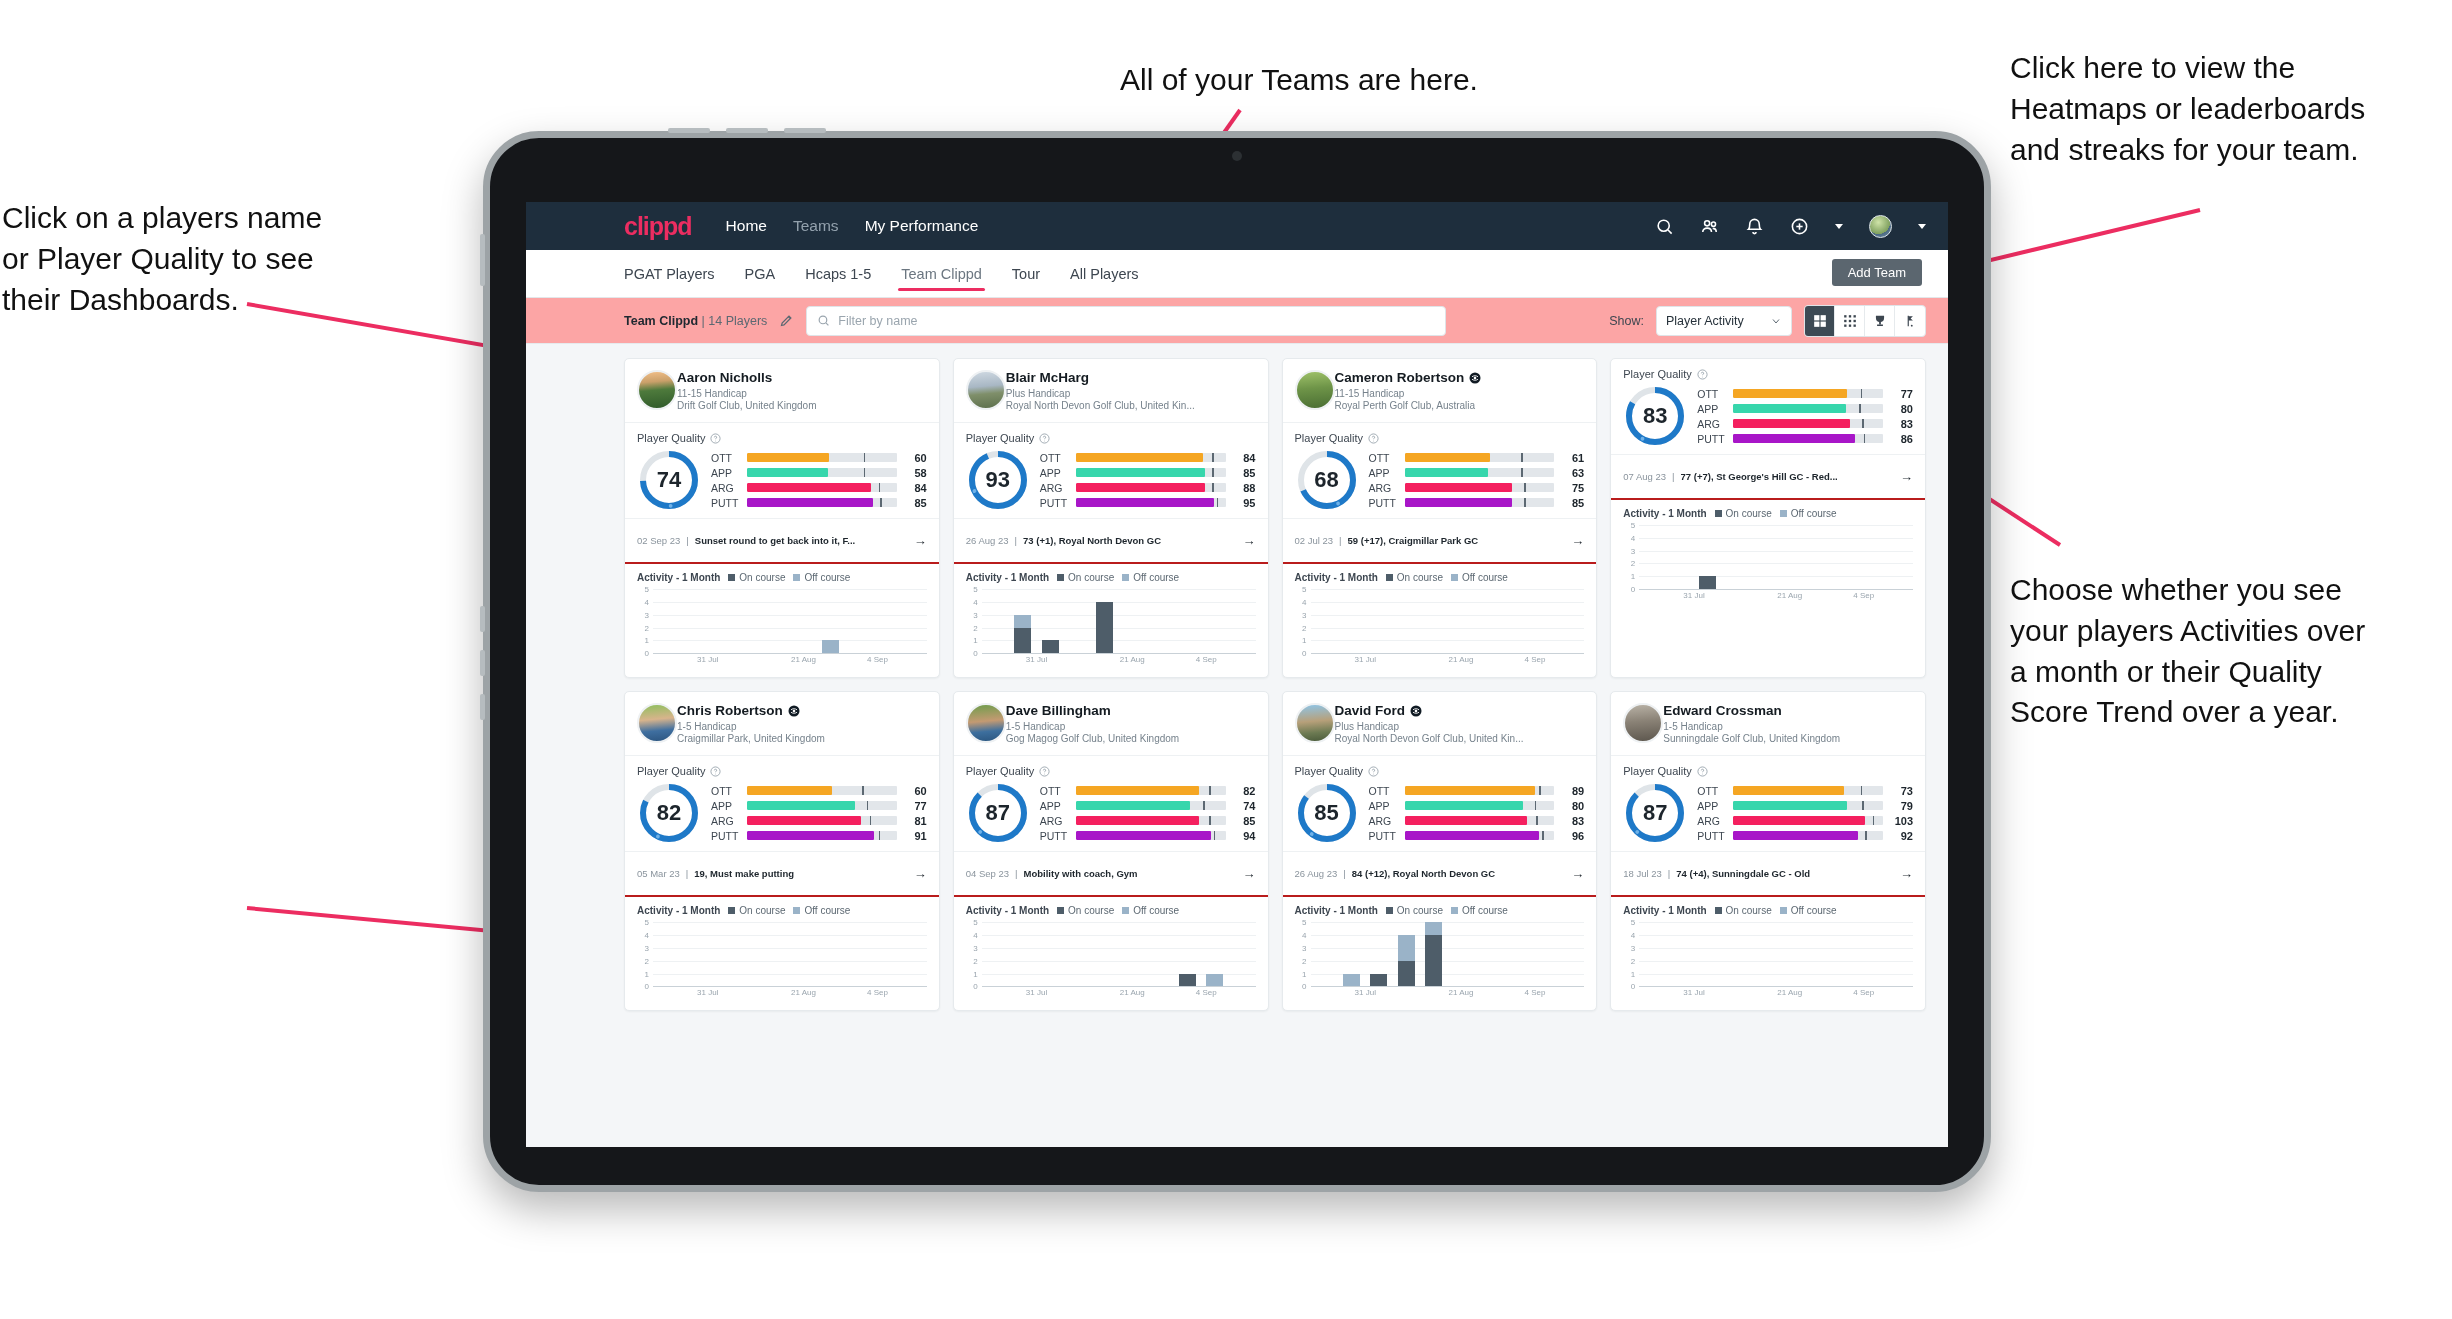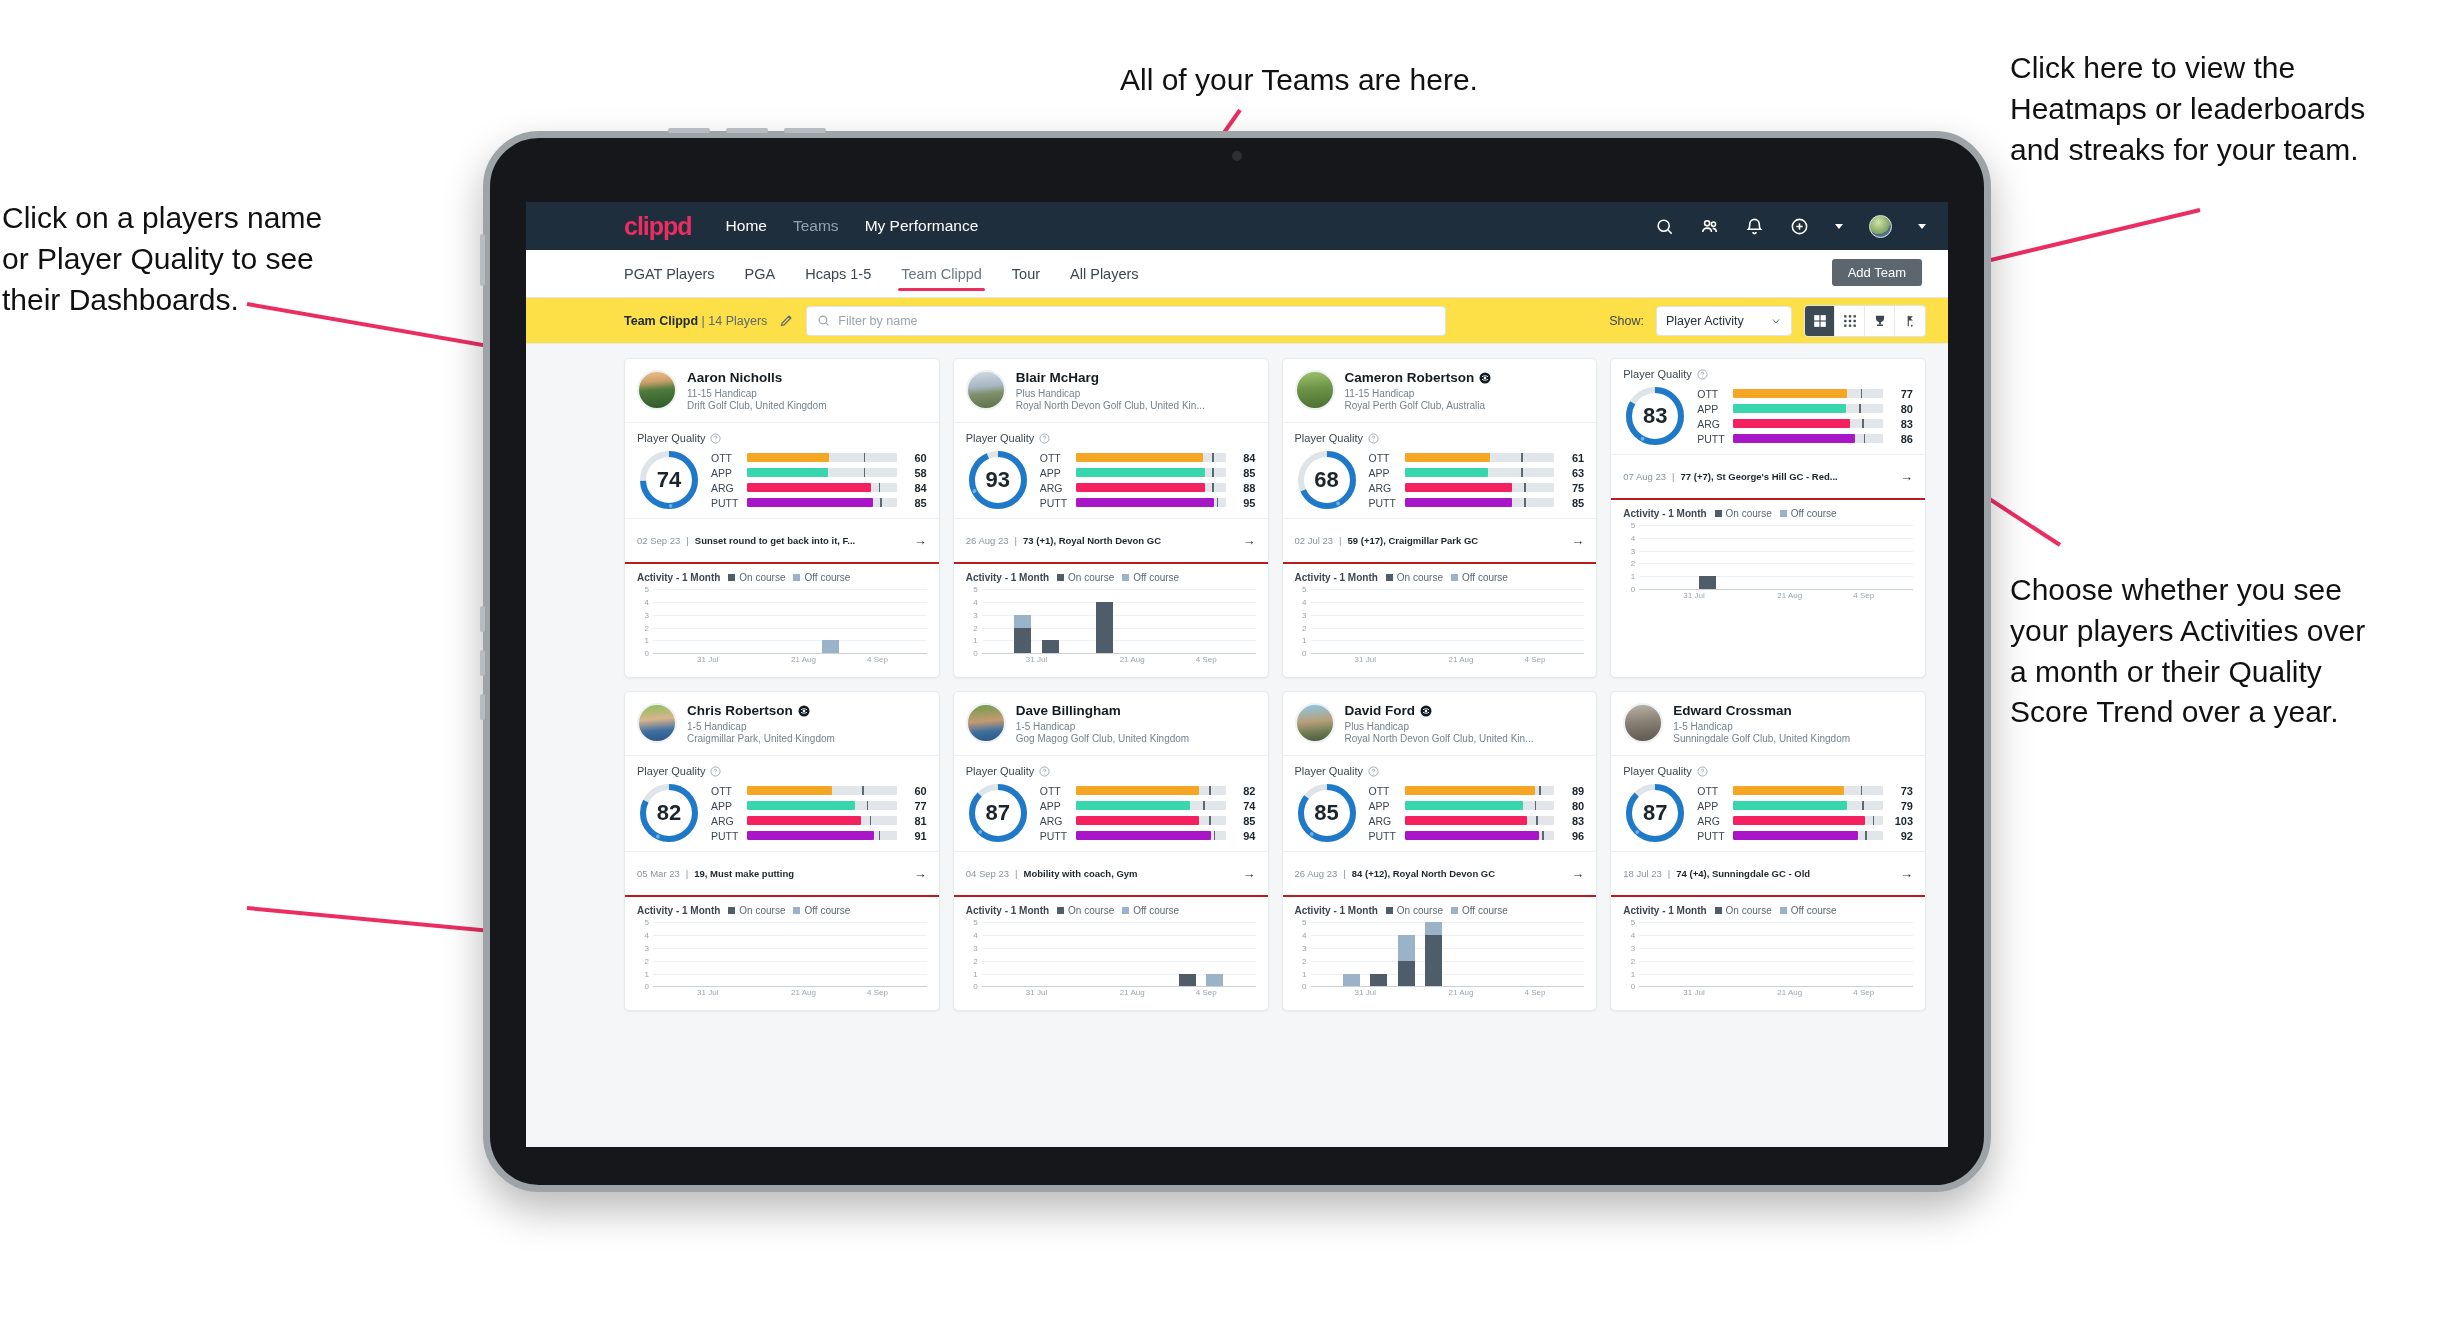--- a/index.html
+++ b/index.html
@@ -81,21 +81,21 @@
     content:""; position:absolute; left:-3px; right:-3px; bottom:6px; height:3px; background:#ec2d61; border-radius:2px;
   }
   .addteam {
     position:absolute; right:26px; top:9px;
     background:#5b666f; color:#fff; font-size:13px;
     padding:6px 16px; border-radius:3px; border:none;
   }
 
   
   .filterbar {
-    background:#fde047; height:46px; display:flex; align-items:center;
+    background:#fca5a5; height:46px; display:flex; align-items:center;
     padding:0 22px 0 98px; gap:12px; border-bottom:1px solid #e6eaed;
   }
   .teamlabel { font-size:12.5px; color:#1f2830; font-weight:700; white-space:nowrap; }
   .teamlabel .cnt { font-weight:400; color:#5c6872; }
   .pencil { width:15px;height:15px;color:#5c6872; }
   .searchbox {
     flex:1; height:30px; background:#fff; border:1px solid #dfe4e8; border-radius:4px;
     display:flex; align-items:center; gap:8px; padding:0 10px; max-width:640px;
   }
   .searchbox .ph { font-size:12.5px; color:#9aa5ae; }
@@ -112,21 +112,21 @@
 
   
   .grid {
     padding: 14px 22px 0 98px;
     display:grid; grid-template-columns: repeat(4, 1fr); gap:13px;
   }
   .card {
     background:#ffffff; border:1px solid #e6eaed; border-radius:5px;
     overflow:hidden; box-shadow:0 1px 2px rgba(20,30,40,.05);
   }
-  .card-head { display:flex; gap:10px; padding:11px 12px; border-bottom:1px solid #eef1f3; }
+  .card-head { display:flex; gap:0; padding:11px 12px; border-bottom:1px solid #eef1f3; }
   .pavatar {
     width:40px;height:40px;border-radius:50%;flex:none;border:2px solid #eef1f3;
     background-size:cover;
   }
   .pname { font-size:13.5px; font-weight:700; color:#141b21; display:flex; align-items:center; gap:5px; line-height:1.2;}
   .badge-ic { width:12px;height:12px;flex:none; }
   .phandi { font-size:10px; color:#76828c; margin-top:2px; }
   .pclub  { font-size:10px; color:#76828c; margin-top:1px; white-space:nowrap; overflow:hidden; text-overflow:ellipsis; max-width:228px;}
 
   .pq-wrap { padding:9px 12px 6px; }

